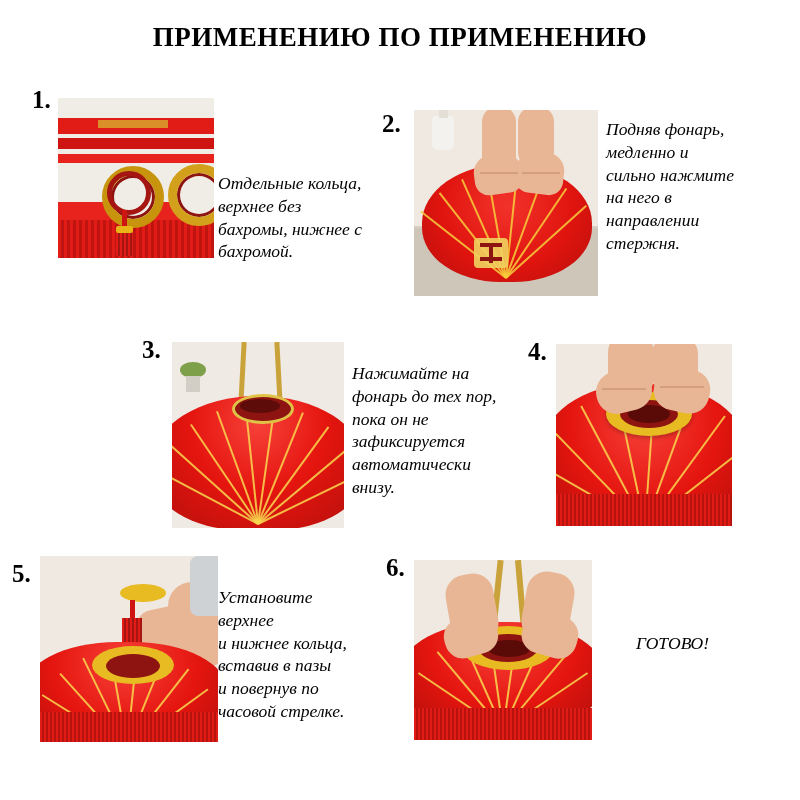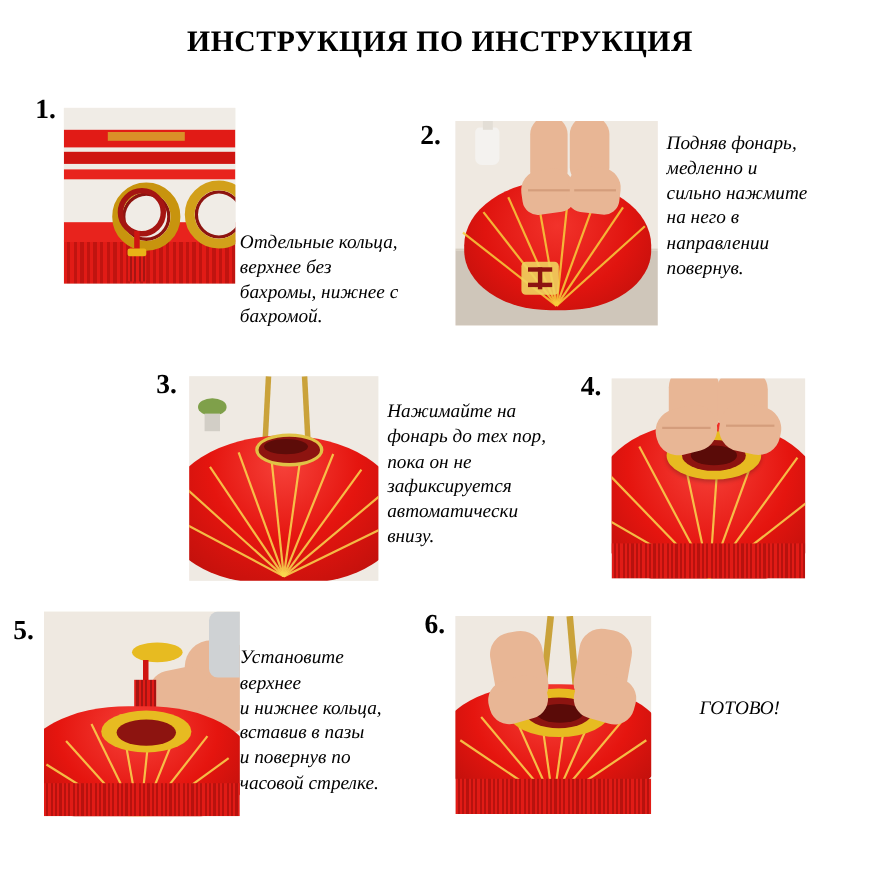--- a/index.html
+++ b/index.html
@@ -76,21 +76,21 @@
   .fringe { position:absolute; background:repeating-linear-gradient(90deg,#e11b16 0px,#e11b16 2px,#b7120e 2px,#b7120e 4px); }
 
   .lantern-body {
     position:absolute;
     background:radial-gradient(ellipse at 50% 35%, #f2332b 0%, #e0140f 55%, #b70f0b 100%);
   }
 </style>
 </head>
 <body>
 
-<div id="page-title">ИНСТРУКЦИЯ ПО ИНСТРУКЦИЯ</div>
+<div id="page-title">ПРИМЕНЕНИЮ ПО ПРИМЕНЕНИЮ</div>
 
 <div class="step">
   <div class="step-num" style="left:32px; top:86px;">1.</div>
   <div class="photo" style="left:58px; top:98px; width:156px; height:160px;">
     <div class="scene">
       <div class="wall" style="background:#f0ece6;"></div>
 
       <div class="redfab" style="left:0; top:20px; width:156px; height:16px;"></div>
       <div class="redfab" style="left:0; top:40px; width:156px; height:11px; background:#cf1511;"></div>
       <div class="gold" style="left:40px; top:22px; width:70px; height:8px; background:#d8a32b; opacity:.85;"></div>
@@ -101,21 +101,21 @@
       <div style="position:absolute; left:44px; top:68px; width:44px; height:44px; border-radius:50%; border:9px solid #c8940e; background:#f0ece6; box-shadow:inset 0 0 0 3px #8d1410;"></div>
       <div style="position:absolute; left:49px; top:73px; width:34px; height:34px; border-radius:50%; border:5px solid #a51512;"></div>
 
       <div style="position:absolute; left:110px; top:66px; width:44px; height:44px; border-radius:50%; border:9px solid #d2a01a; background:#f0ece6; box-shadow:inset 0 0 0 3px #8d1410;"></div>
 
       <div style="position:absolute; left:64px; top:112px; width:5px; height:22px; background:#cf1511;"></div>
       <div style="position:absolute; left:58px; top:132px; width:17px; height:26px; background:repeating-linear-gradient(90deg,#e11b16 0,#e11b16 2px,#a51512 2px,#a51512 4px); border-radius:2px;"></div>
       <div style="position:absolute; left:58px; top:128px; width:17px; height:7px; background:#e8b417; border-radius:2px;"></div>
     </div>
   </div>
-  <div class="caption" style="left:218px; top:172px; width:170px;margin-top:36px;">Отдельные кольца,
+  <div class="caption" style="left:218px; top:172px; width:170px;">Отдельные кольца,
 верхнее без
 бахромы, нижнее с
 бахромой.</div>
 </div>
 
 <div class="step">
   <div class="step-num" style="left:382px; top:110px;">2.</div>
   <div class="photo" style="left:414px; top:110px; width:184px; height:186px;">
     <div class="scene">
       <div class="wall" style="background:#efe9e1;"></div>
@@ -148,21 +148,21 @@
       <div class="skin" style="left:102px; top:42px; width:48px; height:42px; border-radius:18px 18px 14px 14px; transform:rotate(7deg);"></div>
       <div style="position:absolute; left:66px; top:62px; width:38px; height:2px; background:#d49d7c;"></div>
       <div style="position:absolute; left:108px; top:62px; width:38px; height:2px; background:#d49d7c;"></div>
     </div>
   </div>
   <div class="caption" style="left:606px; top:118px; width:180px;">Подняв фонарь,
 медленно и
 сильно нажмите
 на него в
 направлении
-повернув.</div>
+стержня.</div>
 </div>
 
 <div class="step">
   <div class="step-num" style="left:142px; top:336px;">3.</div>
   <div class="photo" style="left:172px; top:342px; width:172px; height:186px;">
     <div class="scene">
       <div class="wall" style="background:#efeae3;"></div>
 
       <div style="position:absolute; left:8px; top:20px; width:26px; height:16px; background:#7fa04a; border-radius:50%;"></div>
       <div style="position:absolute; left:14px; top:34px; width:14px; height:16px; background:#d2cec6;"></div>

